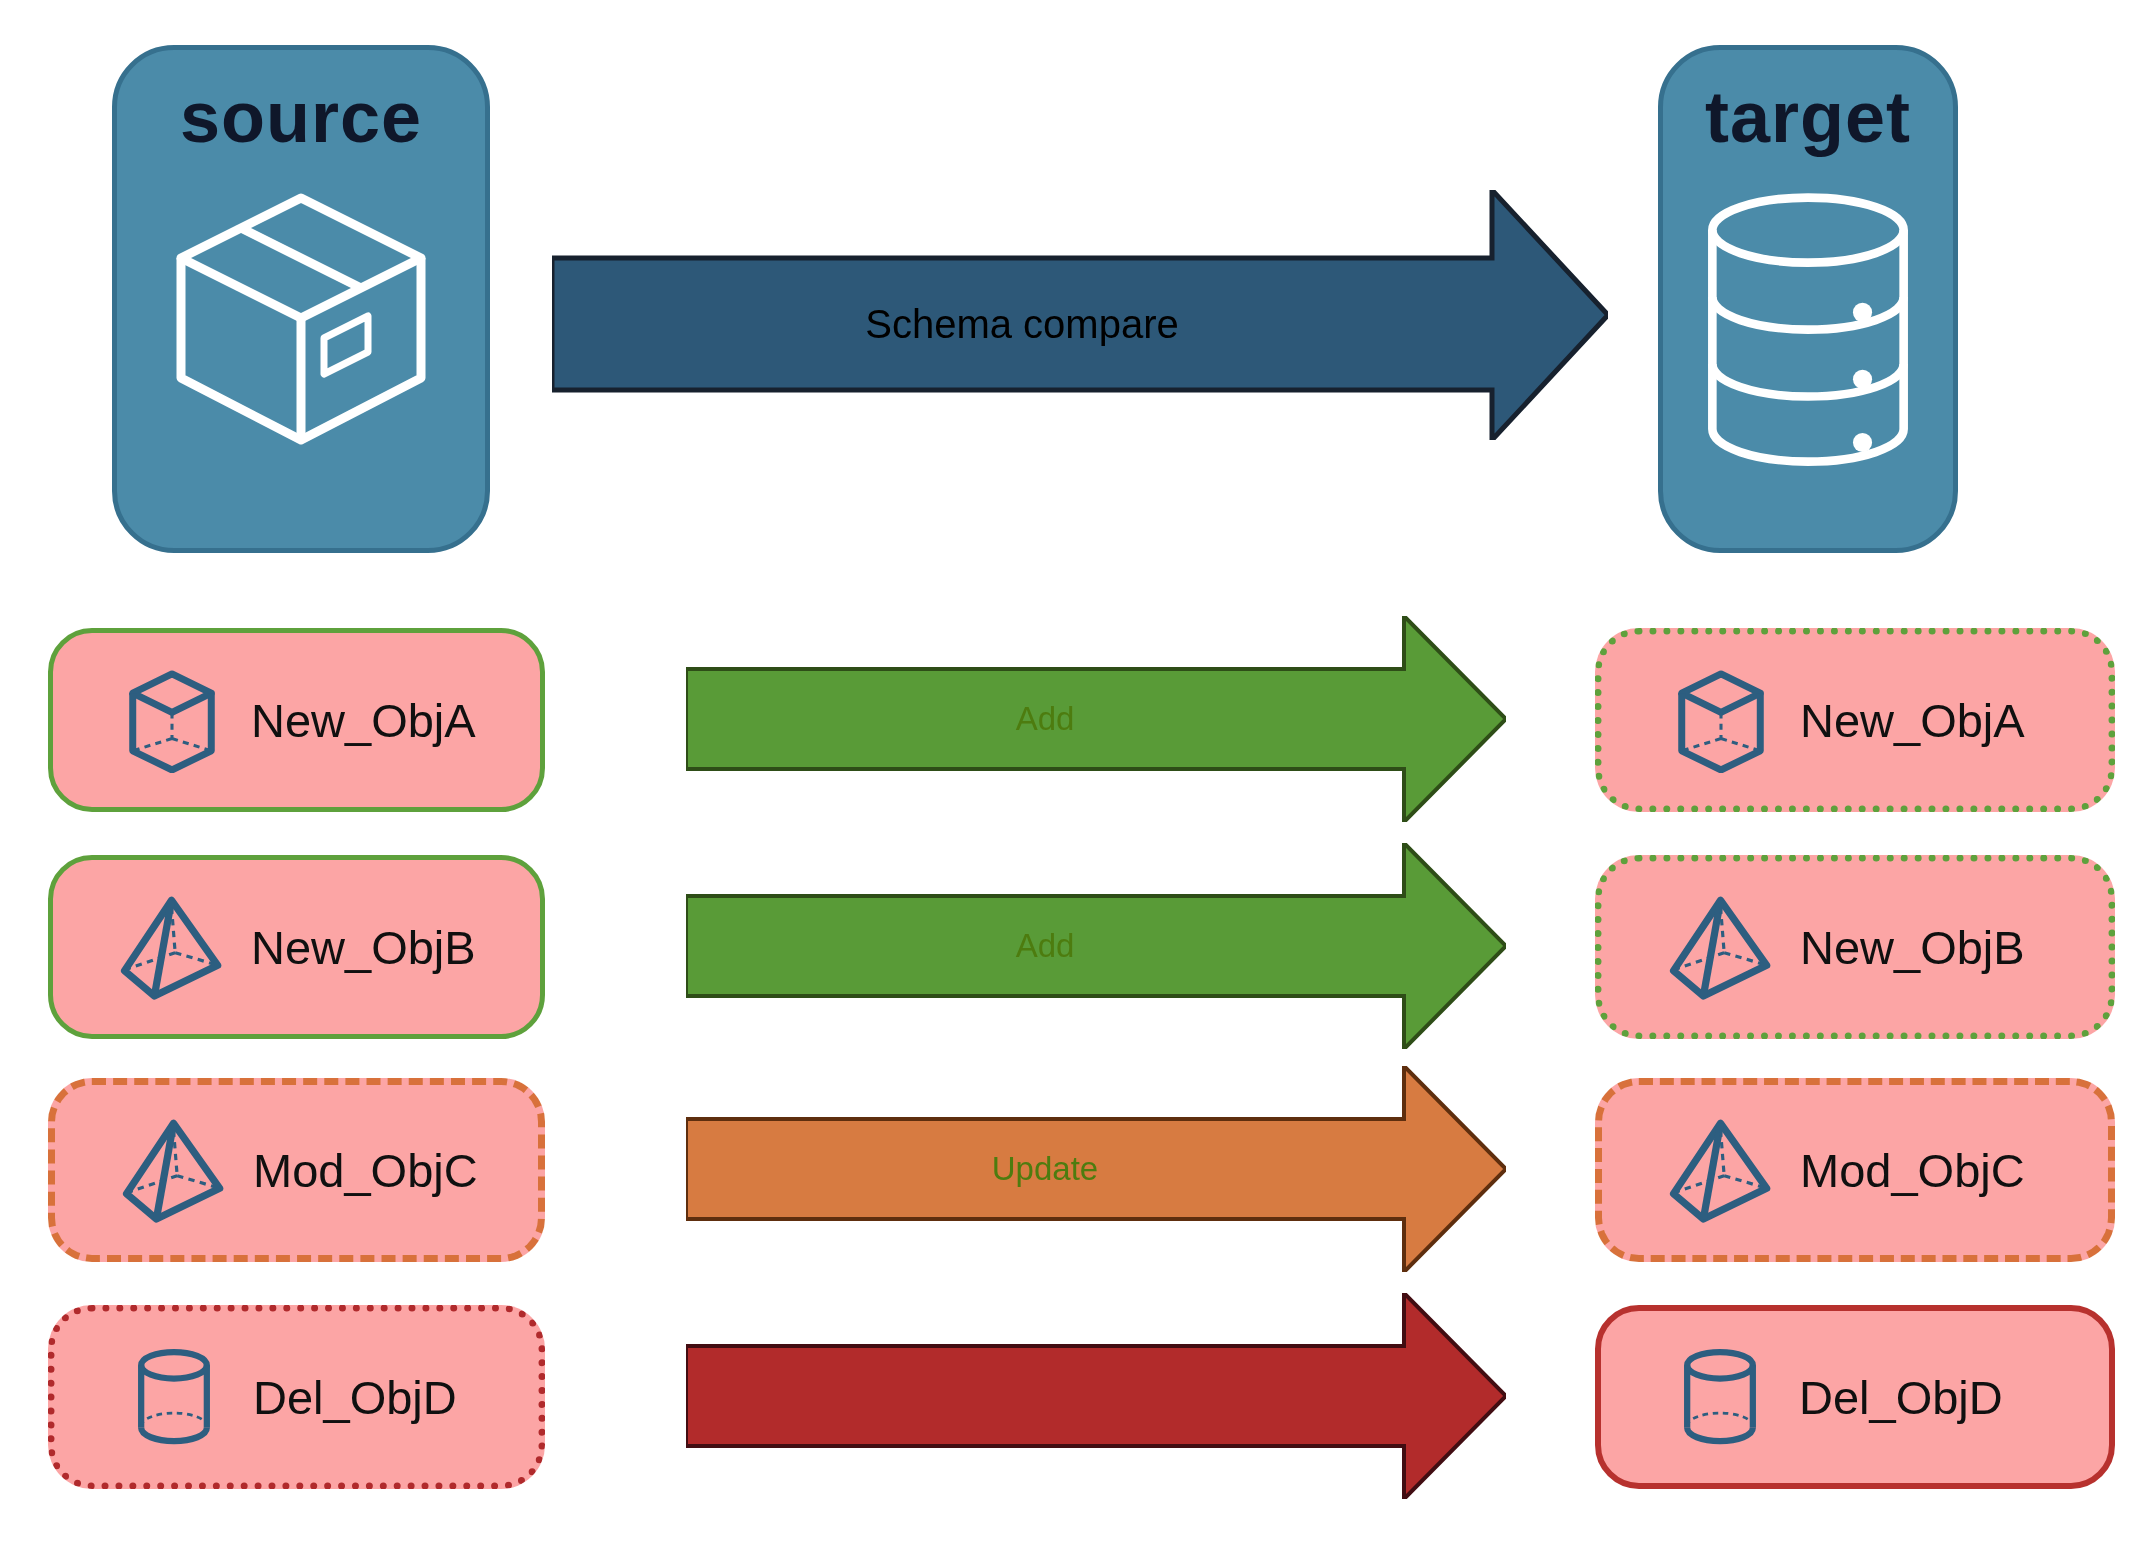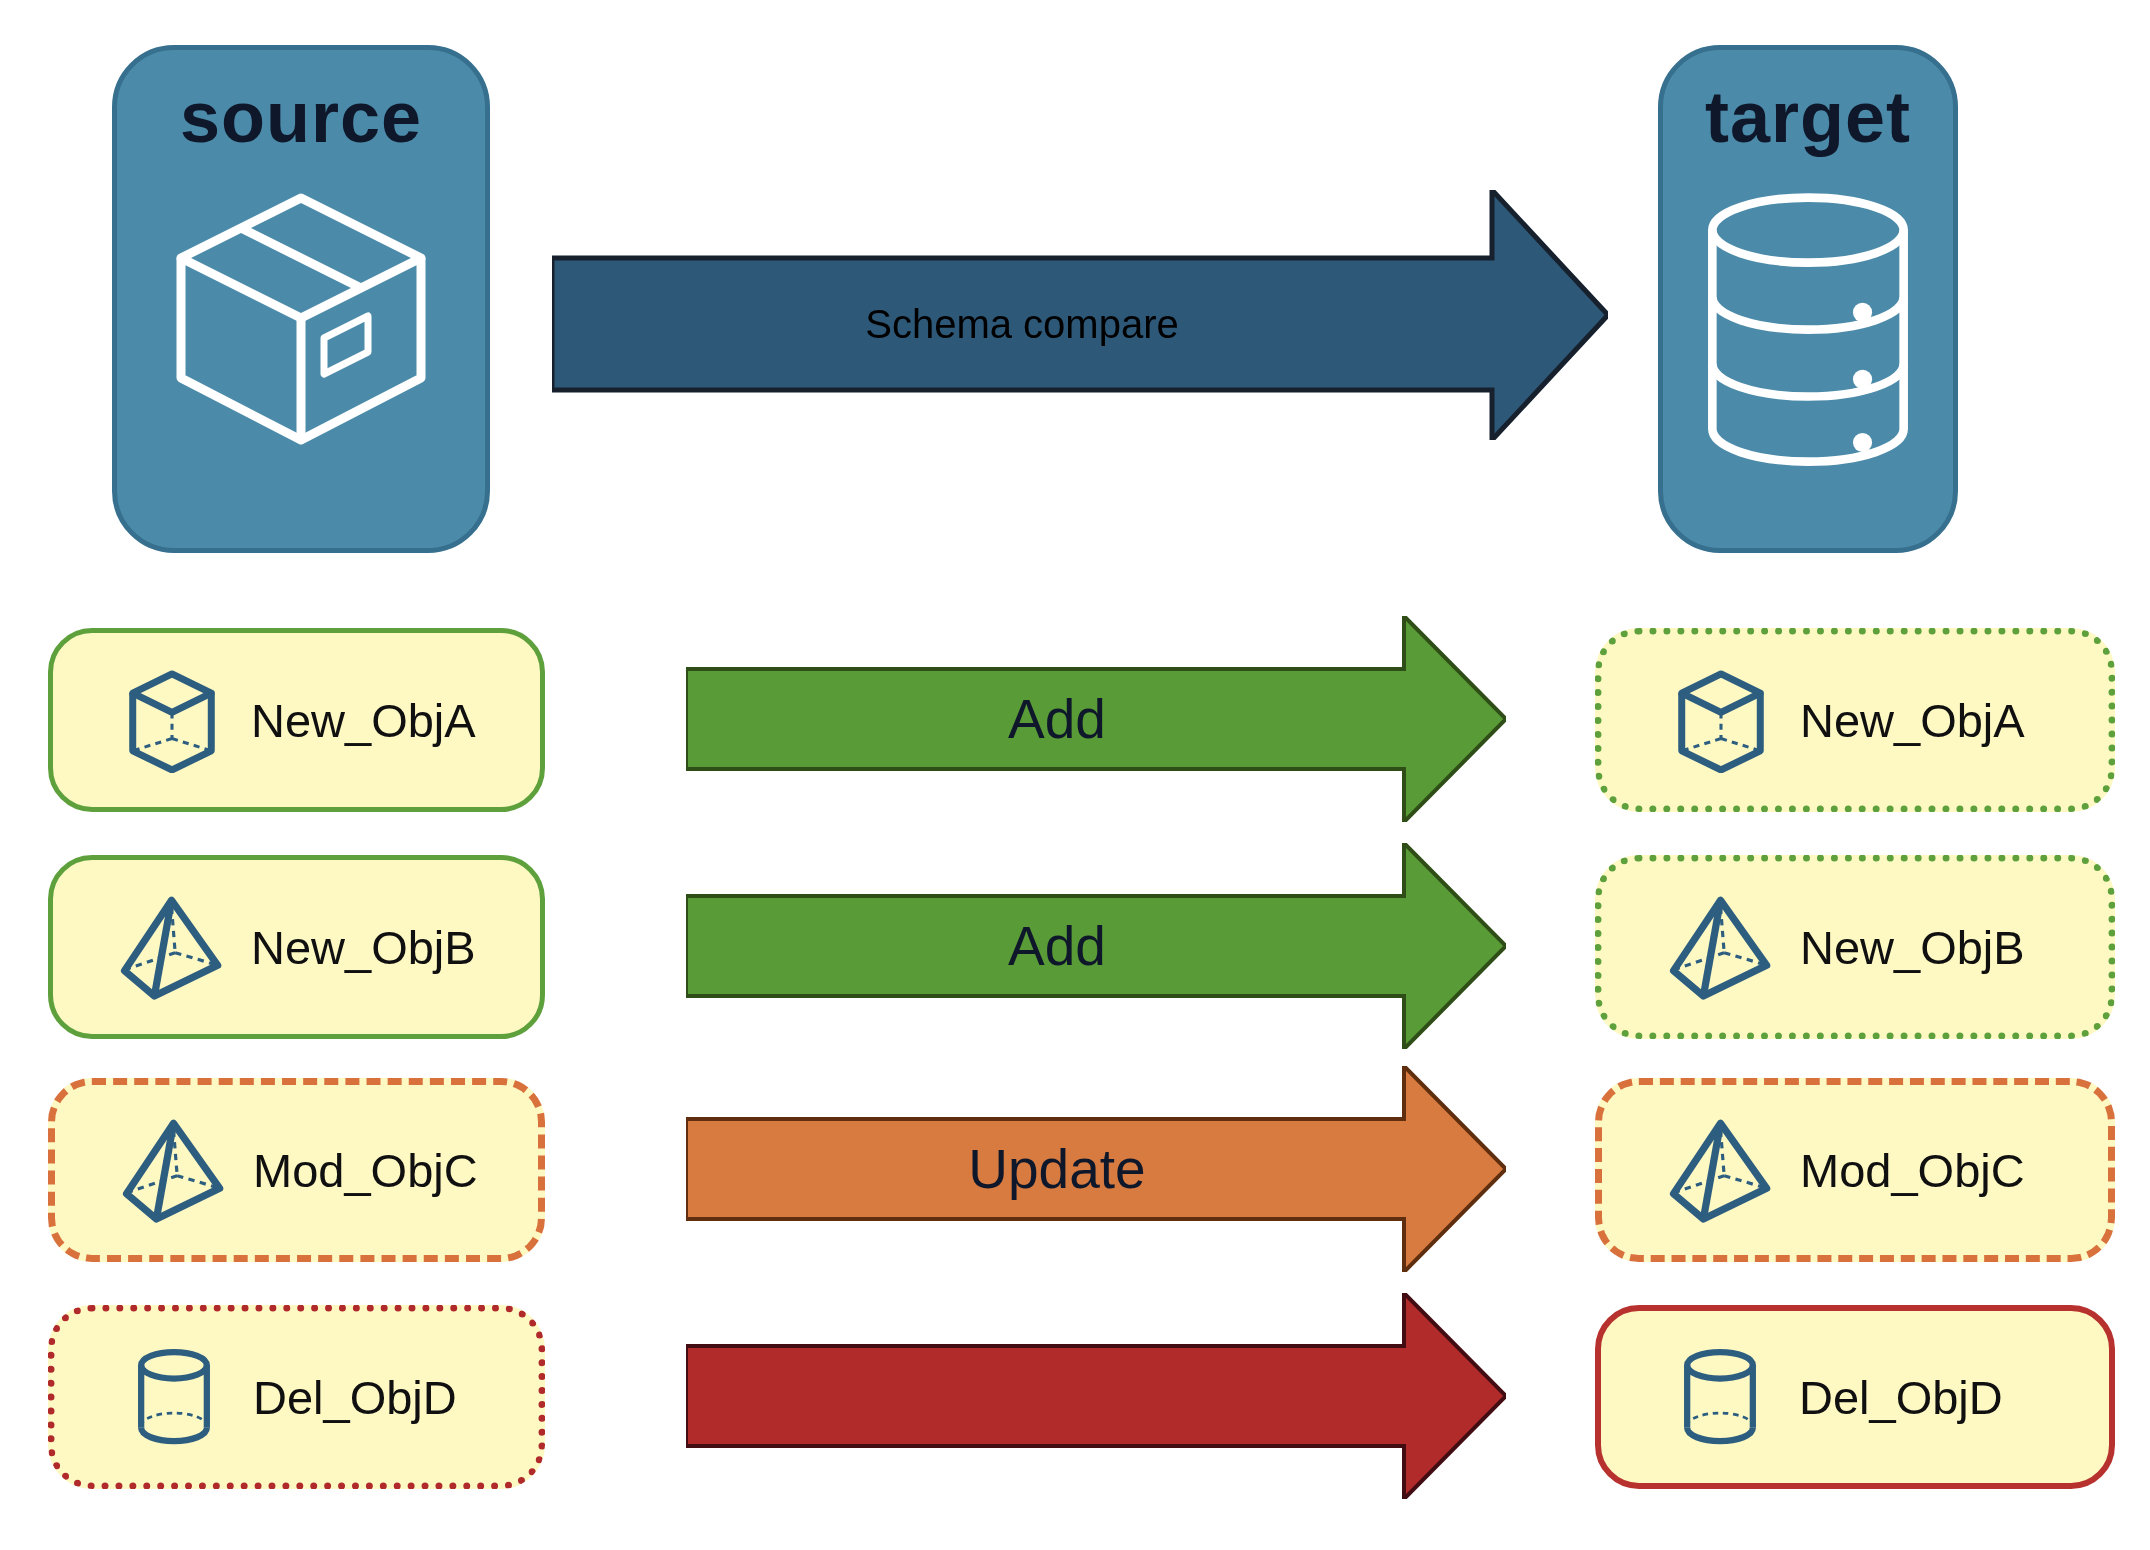--- a/index.html
+++ b/index.html
@@ -24,21 +24,21 @@
   .schema-arrow svg { display:block; width:100%; height:100%; }
   .schema-arrow polygon { fill:var(--navy-arrow,#2D5878); stroke:var(--navy-arrow-border,#17212E); stroke-width:5; }
   .schema-arrow-label {
     position:absolute; left:0; top:68px; width:940px; height:132px;
     display:flex; align-items:center; justify-content:center;
     color:#000000; font-size:40px;
   }
 
   
   .obj-box {
-    position:absolute; height:184px; box-sizing:border-box; background:#fef9c3;
+    position:absolute; height:184px; box-sizing:border-box; background:#fca5a5;
     border-radius:44px; display:flex; align-items:center; padding-left:62px;
   }
   .obj-box.left  { left:48px;  width:497px; }
   .obj-box.right { left:1595px; width:520px; }
   .row1 { top:628px; } .row2 { top:855px; } .row3 { top:1078px; } .row4 { top:1305px; }
 
   .b-green-solid  { border:5px solid  var(--green-outline,#5EA13C); }
   .b-green-dotted { border:7px dotted var(--green-outline,#5EA13C); }
   .b-orange-dashed{ border:7px dashed var(--orange-outline,#D8713B); }
   .b-red-dotted   { border:7px dotted var(--red-outline-dotted,#B02A2C); }
@@ -52,23 +52,23 @@
 
   
   .action-arrow { position:absolute; left:686px; width:820px; height:206px; }
   .action-arrow svg { display:block; width:100%; height:100%; }
   .action-arrow polygon { stroke-width:4; }
   .arrow-row1 { top:616px; } .arrow-row2 { top:843px; } .arrow-row3 { top:1066px; } .arrow-row4 { top:1293px; }
   .action-arrow.green  polygon { fill:var(--green-arrow,#599B37);  stroke:var(--green-arrow-border,#2E4D17); }
   .action-arrow.orange polygon { fill:var(--orange-arrow,#D77B41); stroke:var(--orange-arrow-border,#5E2E0E); }
   .action-arrow.red    polygon { fill:var(--red-arrow,#B22B2B);    stroke:var(--red-arrow-border,#420D12); }
   .action-label {
-    position:absolute; left:12px; top:53px; width:718px; height:100px;
+    position:absolute; left:0; top:53px; width:718px; height:100px;
     display:flex; align-items:center; justify-content:center;
-    color:#0f172a; font-size:55px;
+    color:#4d7c0f; font-size:33px;
   }
 
   .white-icon { fill:none; stroke:#ffffff; stroke-width:9; stroke-linejoin:round; }
 </style>
 </head>
 <body>
 
 <div class="canvas">
 
   <section class="panel source-panel">

